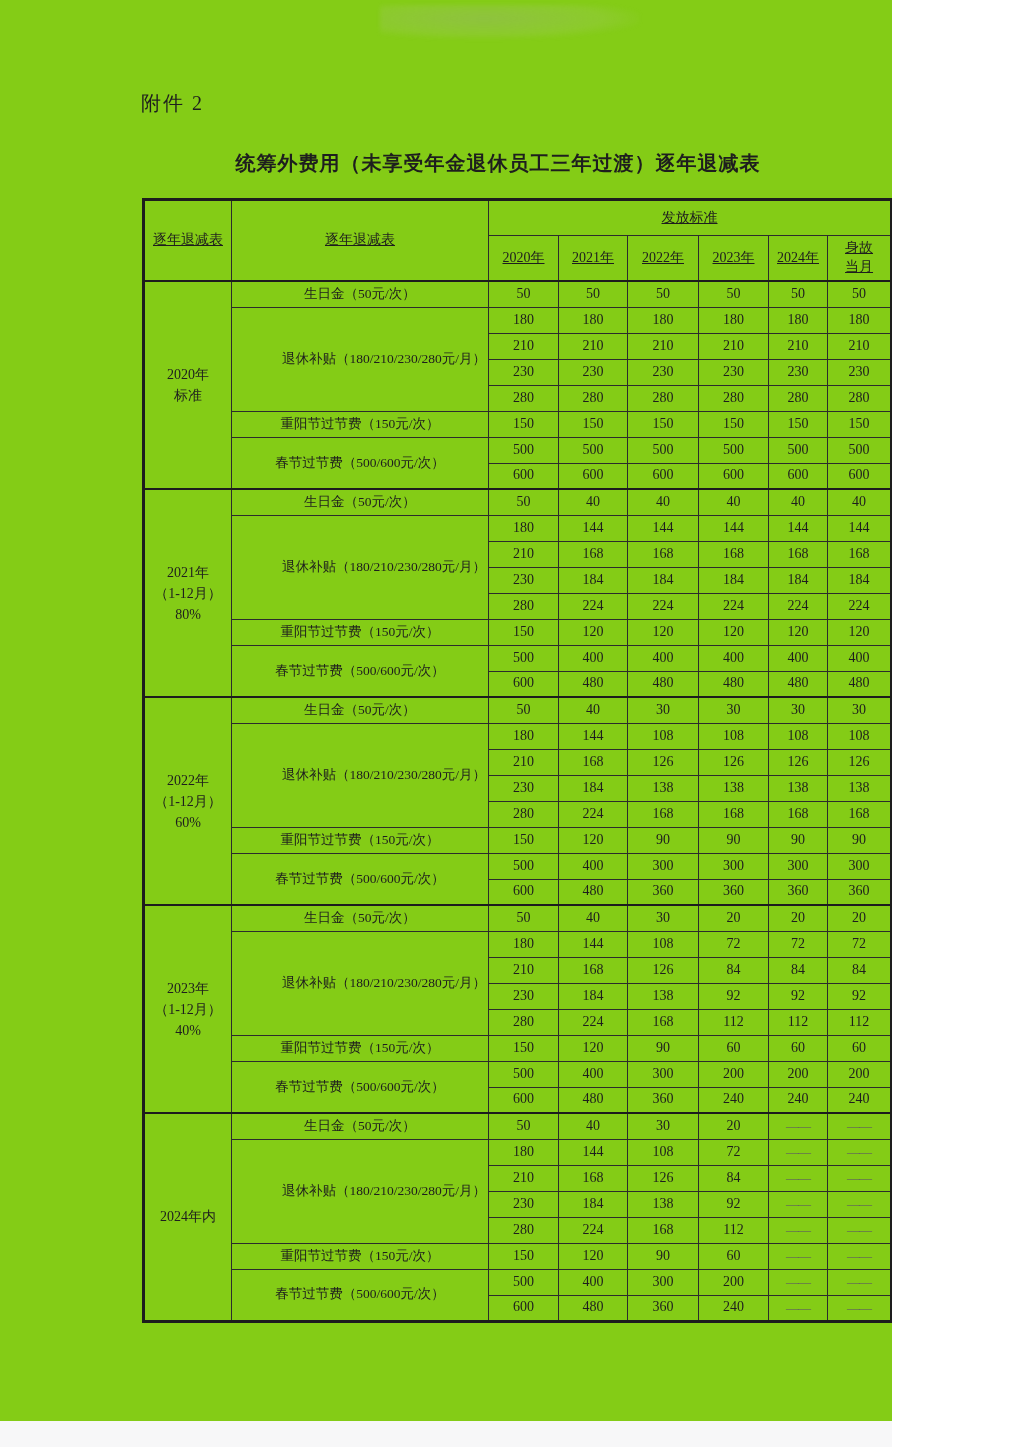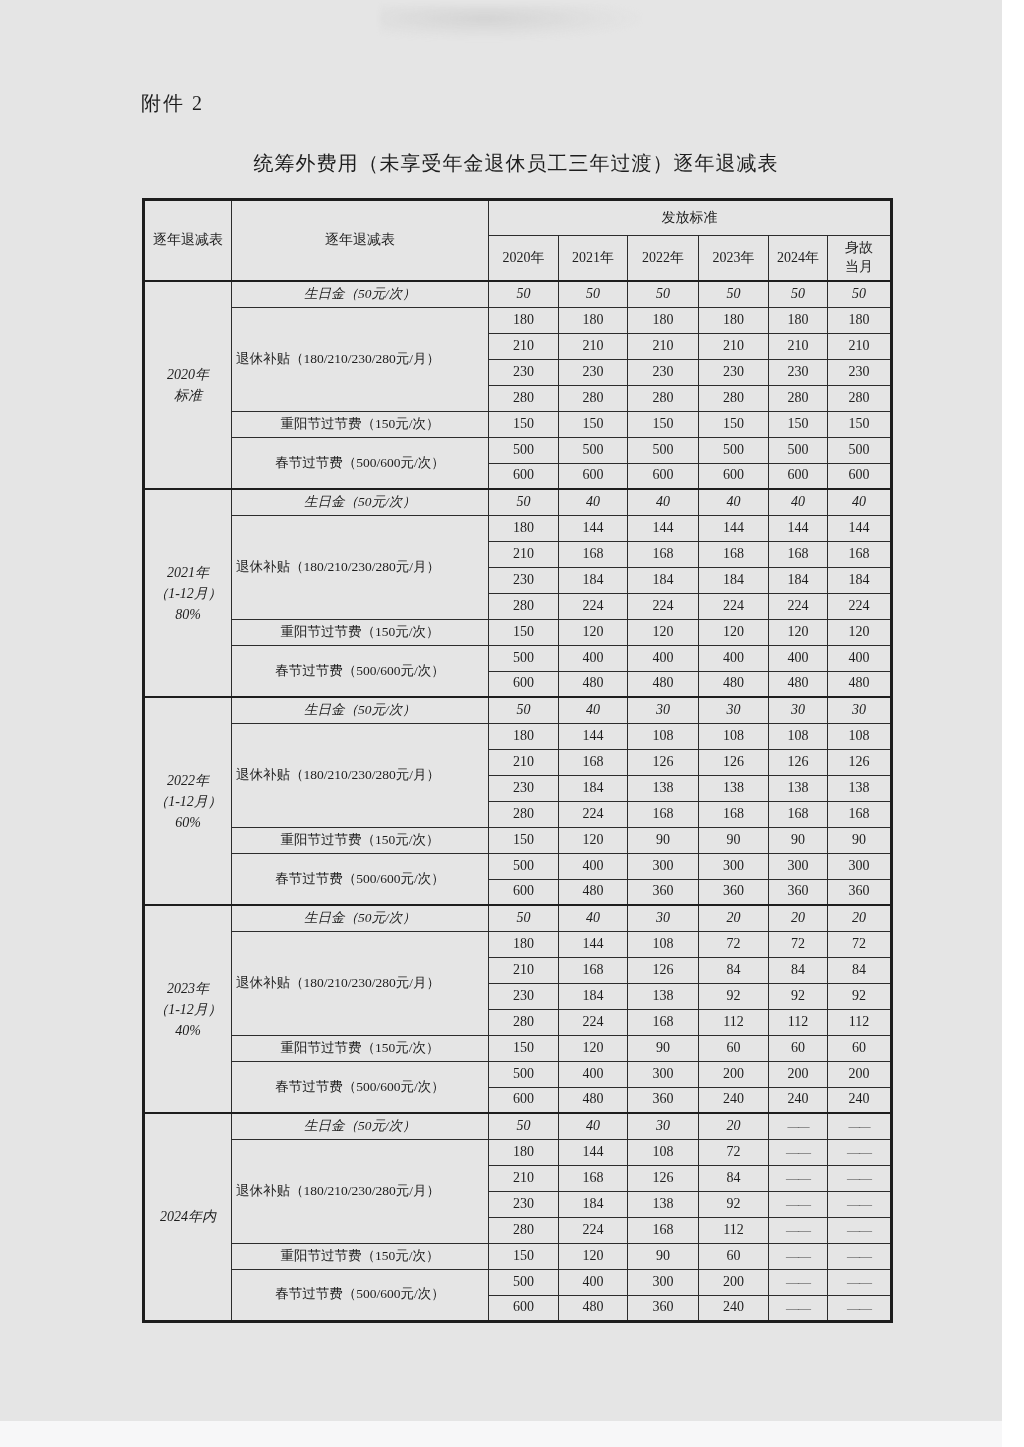--- a/index.html
+++ b/index.html
@@ -2,23 +2,23 @@
 <html><head>
 <meta charset="utf-8">
 <style>
   html, body {
     margin: 0;
     padding: 0;
     background: #ffffff;
   }
   .page {
     position: relative;
-    width: 1002px;
+    width: 892px;
     height: 1447px;
-    background: #e5e5e5;
+    background: #84cc16;
     font-family: "Liberation Serif", "DejaVu Serif", serif;
     color: #1e1e1e;
     overflow: hidden;
   }
   .scan-artifact-top {
     position: absolute;
     top: 5px;
     left: 380px;
     width: 260px;
     height: 34px;
@@ -35,26 +35,26 @@
   }
   .attachment-label {
     position: absolute;
     left: 141px;
     top: 90px;
     font-size: 20px;
     letter-spacing: 2px;
   }
   .doc-title {
     position: absolute;
-    left: 142px;
+    left: 124px;
     top: 150px;
     width: 748px;
     text-align: center;
     font-size: 20px;
-    font-weight: normal;
+    font-weight: bold;
     letter-spacing: 1px;
   }
   table.fee-table {
     position: absolute;
     left: 142px;
     top: 198px;
     width: 748px;
     border-collapse: collapse;
     table-layout: fixed;
     border: 3px solid #1d1d1d;
@@ -63,41 +63,42 @@
   .fee-table th, .fee-table td {
     border: 1.5px solid #2c2c2c;
     padding: 0 2px;
     text-align: center;
     vertical-align: middle;
     font-weight: normal;
     line-height: 1.35;
   }
   .fee-table thead th {
     font-size: 14px;
+    text-decoration: underline;
   }
   .fee-table thead tr.hdr-top th { height: 34px; }
   .fee-table thead tr.hdr-years th { height: 44px; white-space: pre-line; }
   .fee-table tbody tr { height: 26px; }
   .fee-table td.period {
     white-space: pre-line;
     font-size: 14px;
     line-height: 1.5;
   }
   .fee-table td.fee {
     font-size: 13.5px;
     white-space: nowrap;
   }
-  .fee-table td.fee.long { text-align: left; padding-left: 4px; }
+  .fee-table td.fee.long { text-align: right; padding-left: 4px; }
   .fee-table td.val { font-size: 14px; }
   .fee-table td.val.dash {
     color: #5f5f5f;
     letter-spacing: -1px;
     font-size: 13px;
   }
-  .fee-table tr.group-start td { border-top: 2.5px solid #1d1d1d; font-style: italic; }
+  .fee-table tr.group-start td { border-top: 2.5px solid #1d1d1d; }
   .fee-table thead tr.hdr-years th,
   .fee-table thead tr.hdr-top th { border-color: #2c2c2c; }
 </style>
 </head>
 <body>
 
 <div class="page">
 
   <div class="scan-artifact-top"></div>
 

